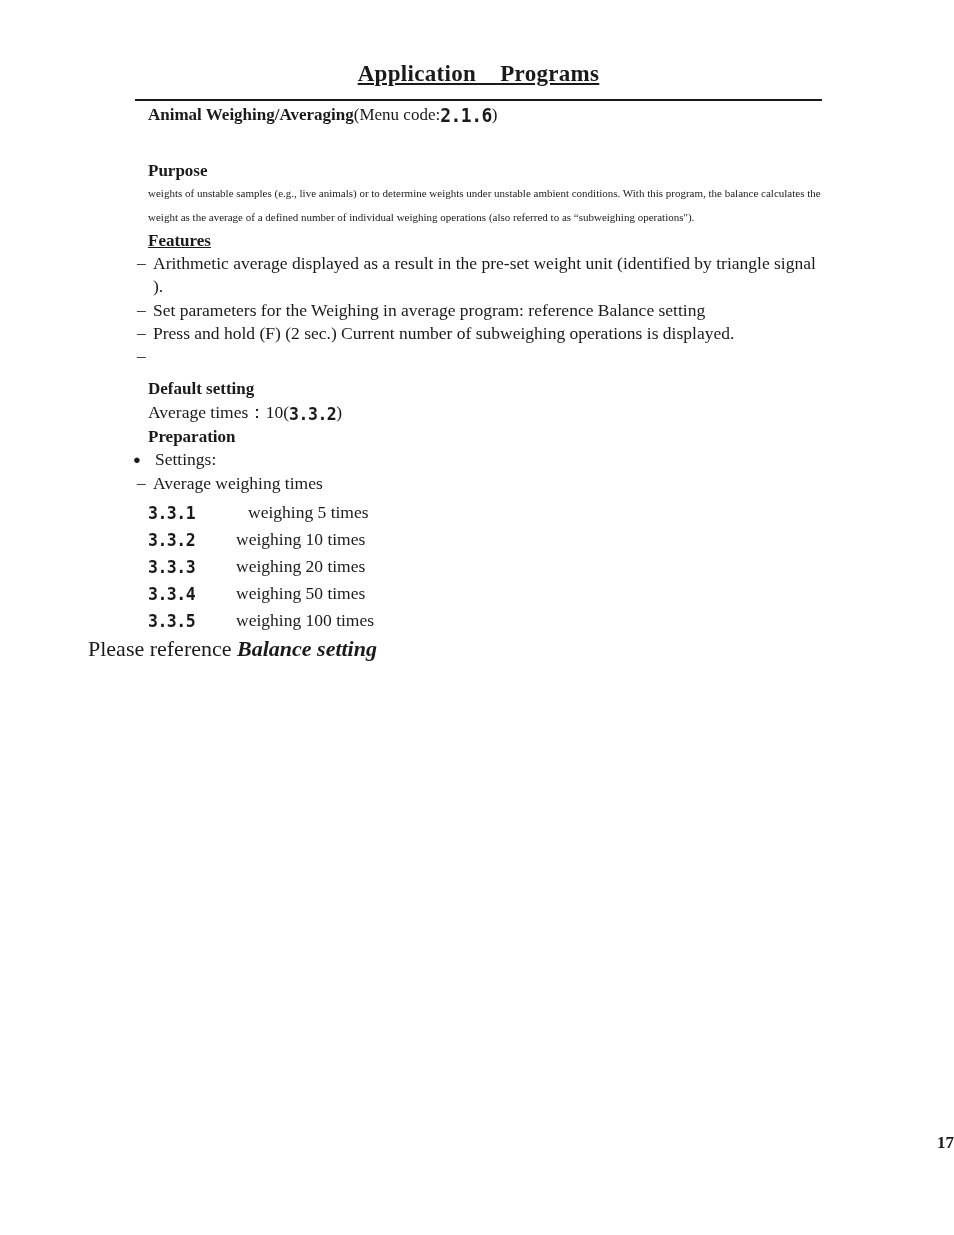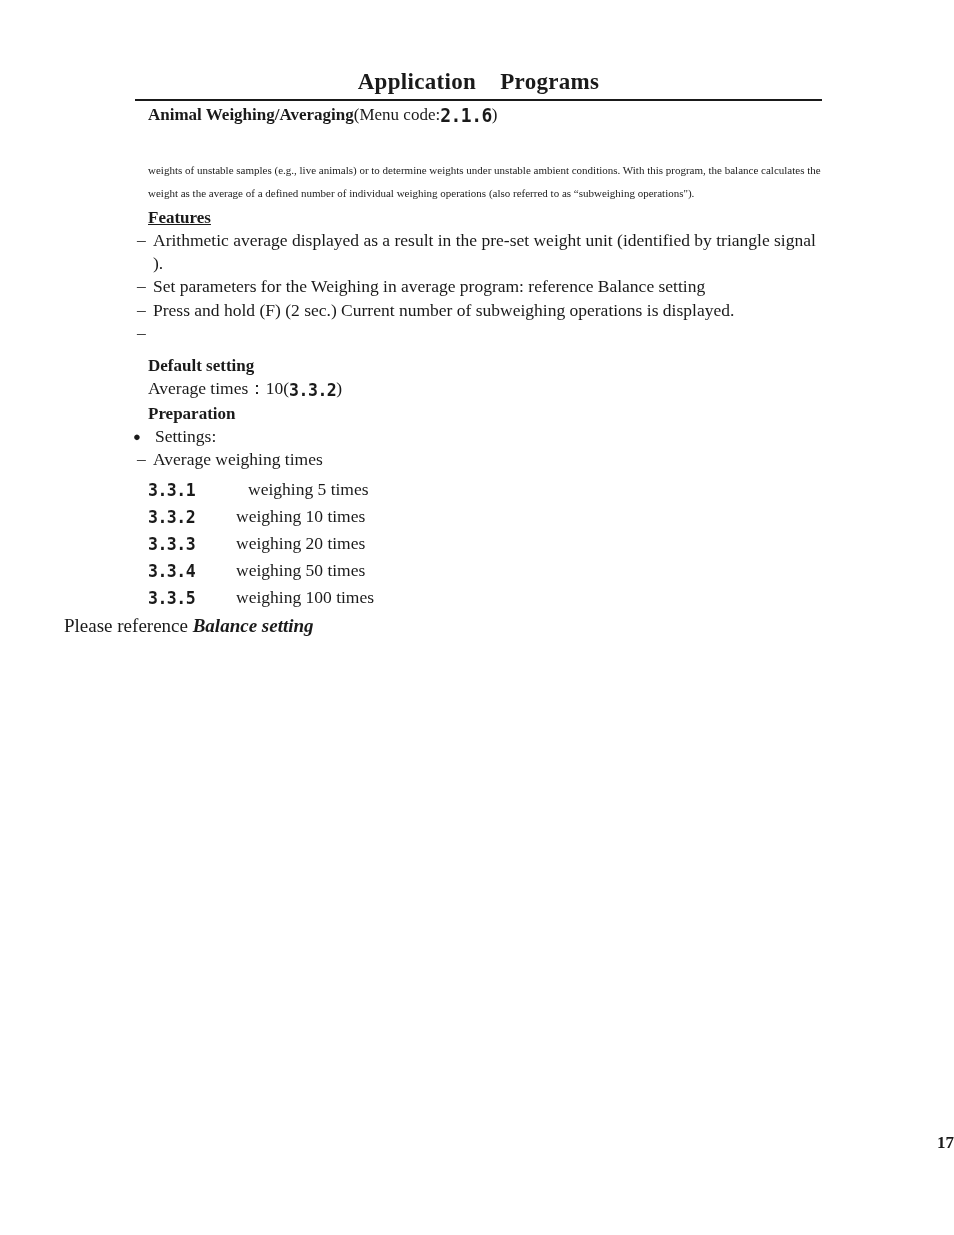--- a/index.html
+++ b/index.html
@@ -21,22 +21,23 @@
     left: 0; top: 0;
     width: 954px;
     height: 1235px;
     overflow: hidden;
   }
 
   
   .doc-header {
     position: absolute;
     left: 135px;
-    top: 68px;
+    top: 60px;
     width: 687px;
+    text-decoration: underline;
   }
   .doc-title {
     font-size: 23px;
     font-weight: bold;
     text-align: center;
     letter-spacing: 0.3px;
     line-height: 28px;
     white-space: pre;
   }
   .header-rule {
@@ -155,22 +156,22 @@
     flex: 0 0 88px;
   }
   .code-row .label-cell {
     flex: 0 0 auto;
   }
   .code-row.first .label-cell {
     padding-left: 12px;
   }
 
   .ref-line {
-    margin-left: 64px;
-    font-size: 19px;
+    margin-left: 88px;
+    font-size: 22px;
     line-height: 25px;
     padding-top: 2px;
   }
   .ref-line .bi {
     font-weight: bold;
     font-style: italic;
   }
 
   
   .page-number {
@@ -195,20 +196,21 @@
 
   <div class="content">
 
     <div class="section-heading">
       <span class="bold">Animal Weighing/Averaging</span><span>(Menu code:</span><span class="lcd lcd-big">2.1.6</span><span>)</span>
     </div>
 
     <div class="gap-lg"></div>
 
     <div class="block">
+      <div class="subhead">Purpose</div>
       <div class="para">weights of unstable samples (e.g., live animals) or to determine weights under unstable ambient conditions. With this program, the balance calculates the weight as the average of a defined number of individual weighing operations (also referred to as “subweighing operations").</div>
     </div>
 
     <div class="block features-head">
       <div class="subhead">Features</div>
     </div>
 
     <div class="dash-row">
       <span class="dash">–</span>
       <span>Arithmetic average displayed as a result in the pre-set weight unit (identified by triangle signal ).</span>

